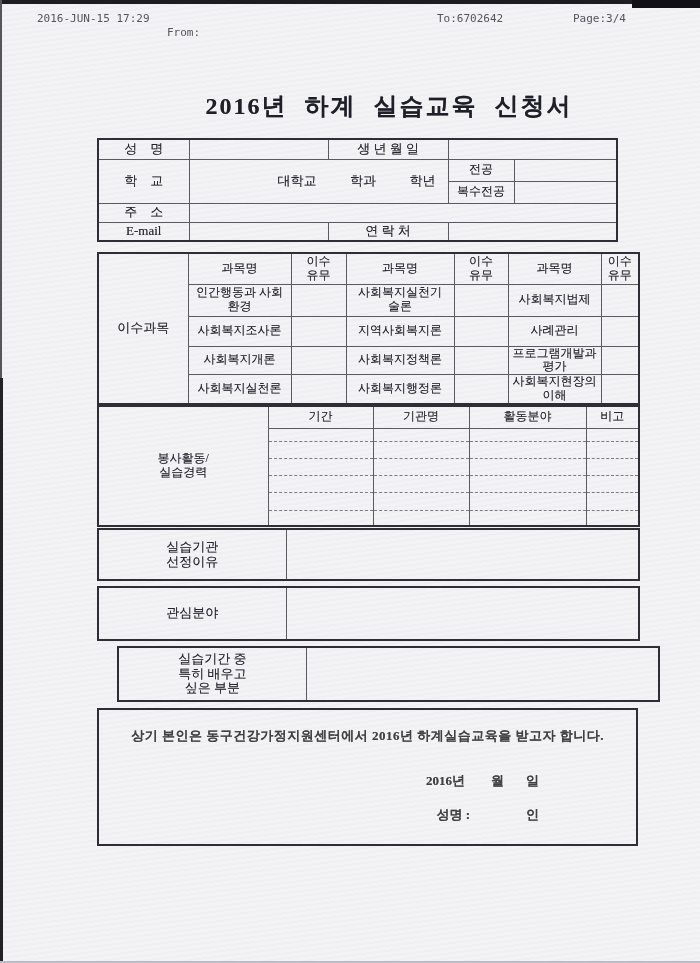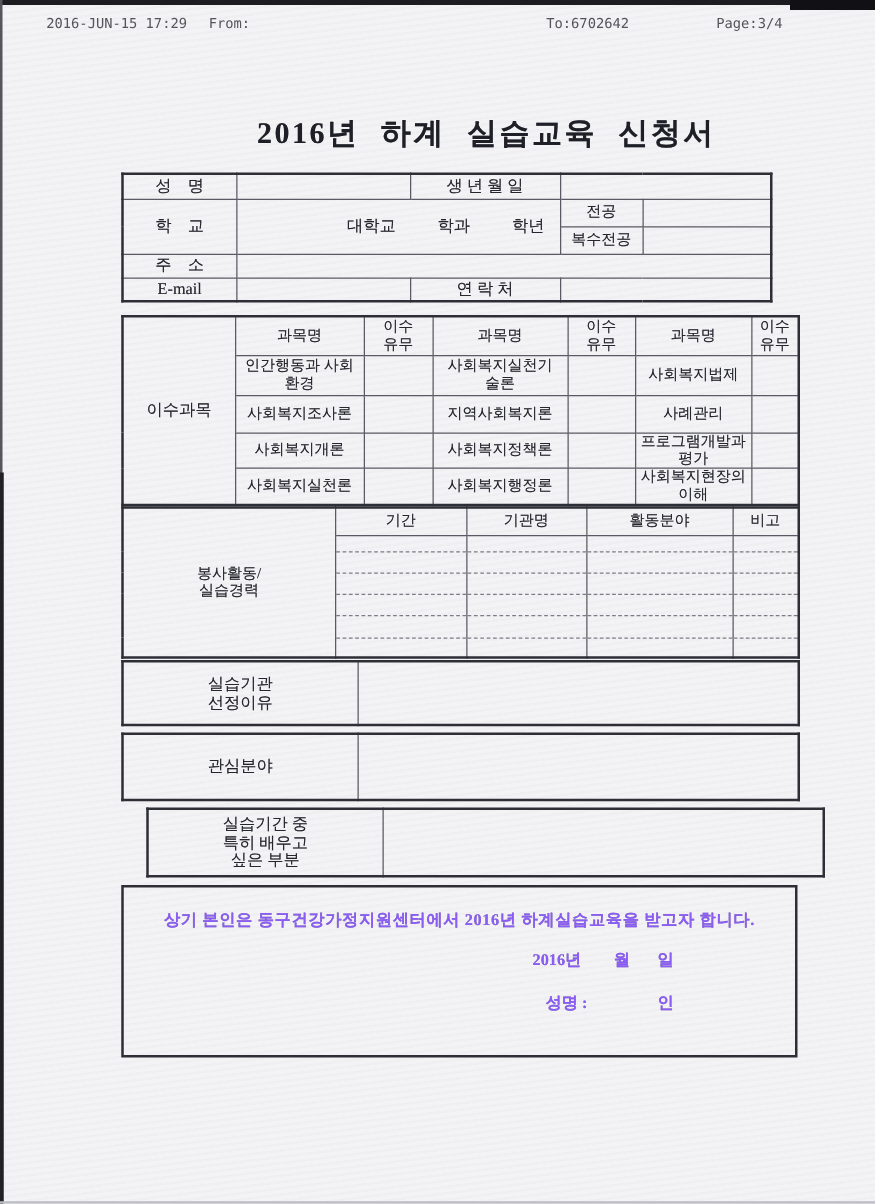--- a/index.html
+++ b/index.html
@@ -19,21 +19,21 @@
   .artifact-left-thin{position:absolute;top:0;left:0;width:2px;height:100%;background:#55555c;}
   .artifact-left-dark{position:absolute;top:378px;left:0;width:3px;height:585px;background:#212126;}
   .artifact-bottom{position:absolute;bottom:0;left:0;width:100%;height:2px;background:#bcbcc4;}
 
   
   .fax{position:absolute;top:12px;left:0;width:100%;height:16px;
        font-family:"DejaVu Sans Mono","Liberation Mono",monospace;
        font-size:11px;color:#54545c;}
   .fax span{position:absolute;top:0;white-space:pre;}
   .fax .f1{left:37px;}
-  .fax .f2{left:167px;}
+  .fax .f2{left:167px;margin-top:14px;}
   .fax .f3{left:437px;}
   .fax .f4{left:573px;}
 
   
   .title{
     position:absolute;top:90px;left:11px;width:100%;box-sizing:border-box;
     padding-left:56px;text-align:center;
     font-size:24px;font-weight:bold;letter-spacing:2px;word-spacing:9px;
     color:#1f1f27;text-shadow:0 0 0.5px rgba(40,40,55,.65);
   }
@@ -58,25 +58,25 @@
 
   .school-mid{display:flex;justify-content:space-between;align-items:center;
               padding:0 10px 0 86px;}
   .erow td{border-top:1px dashed #7c7c86;border-bottom:1px dashed #7c7c86;}
   .exp-head td{font-size:12px;}
 
   
   .decl{
     position:absolute;left:97px;top:708px;width:541px;height:138px;
     box-sizing:border-box;border:2px solid #2e2e36;
-    font-size:13px;font-weight:bold;color:#8b5cf6;
+    font-size:13px;font-weight:bold;color:#404040;
     text-shadow:0 0 0.4px rgba(40,40,55,.5);
   }
   .decl-statement{margin-top:17px;text-align:center;letter-spacing:0.5px;}
-  .decl-date{margin-top:14px;text-align:right;padding-right:97px;}
+  .decl-date{margin-top:27px;text-align:right;padding-right:97px;}
   .decl-date .g1{margin-left:26px;}
   .decl-date .g2{margin-left:22px;}
   .decl-name{margin-top:16px;text-align:right;padding-right:97px;}
   .decl-name .seal{margin-left:56px;}
   .decl-recipient{margin-top:13px;text-align:right;padding-right:70px;letter-spacing:1px;}
 </style>
 </head>
 <body>
 
 <div class="paper-noise"></div>

